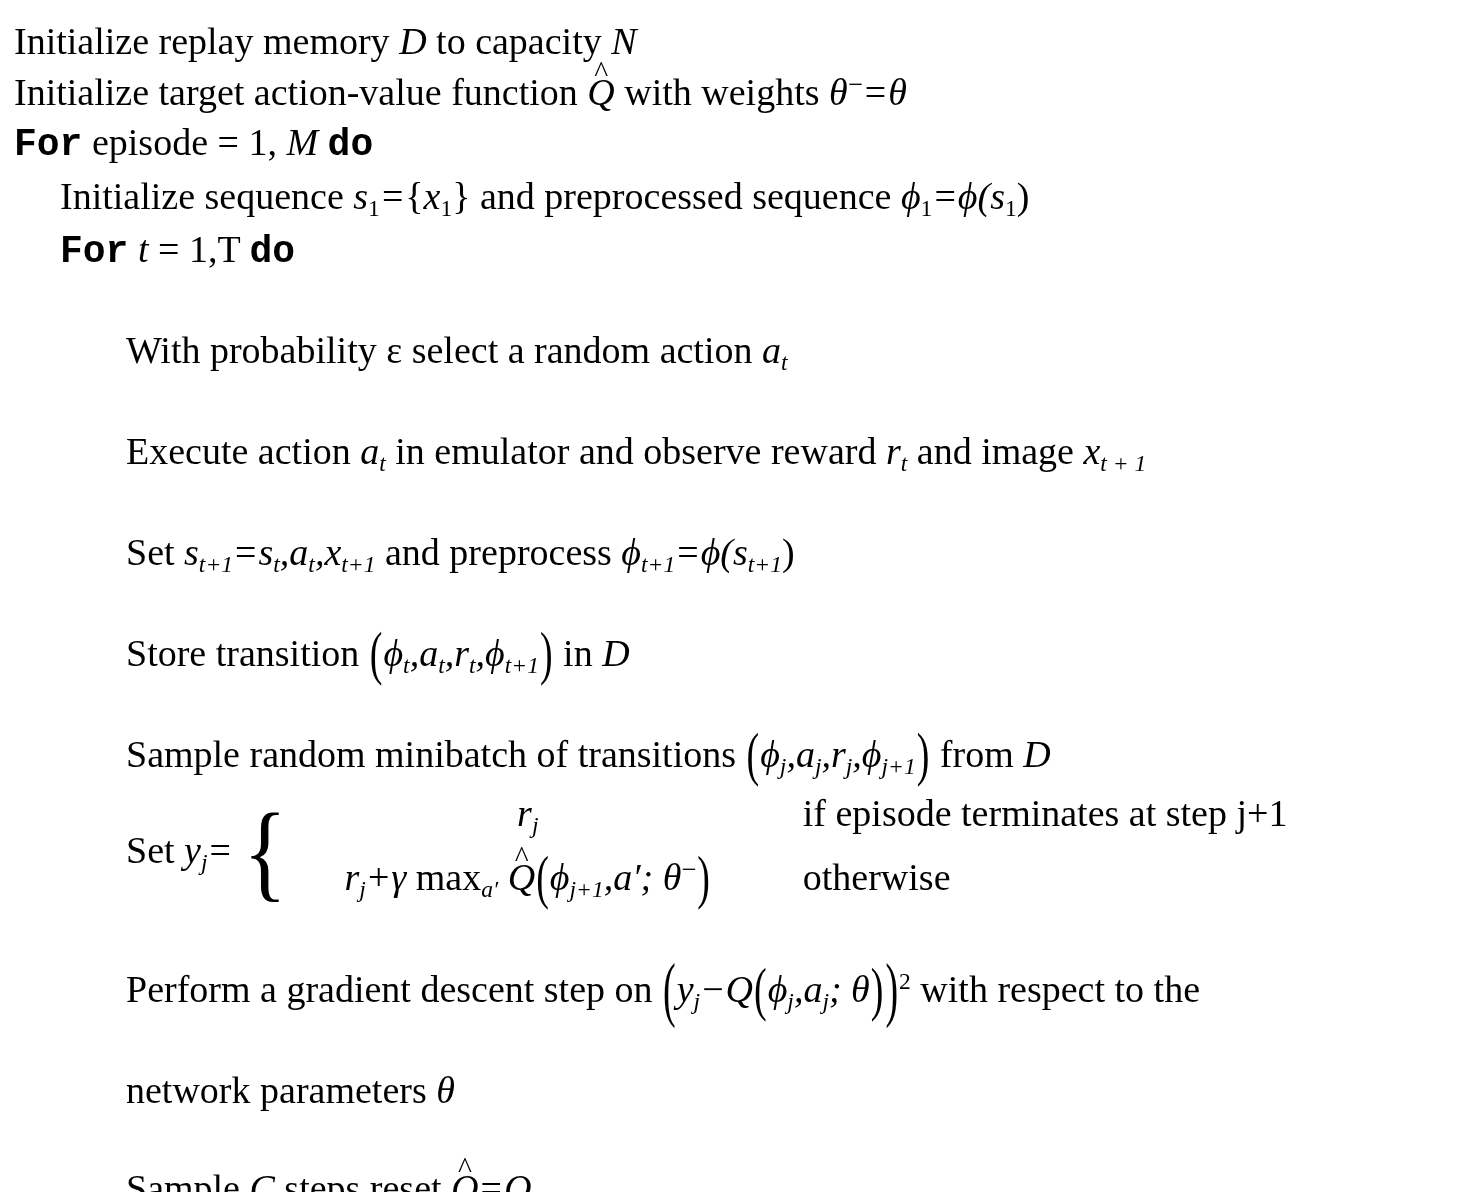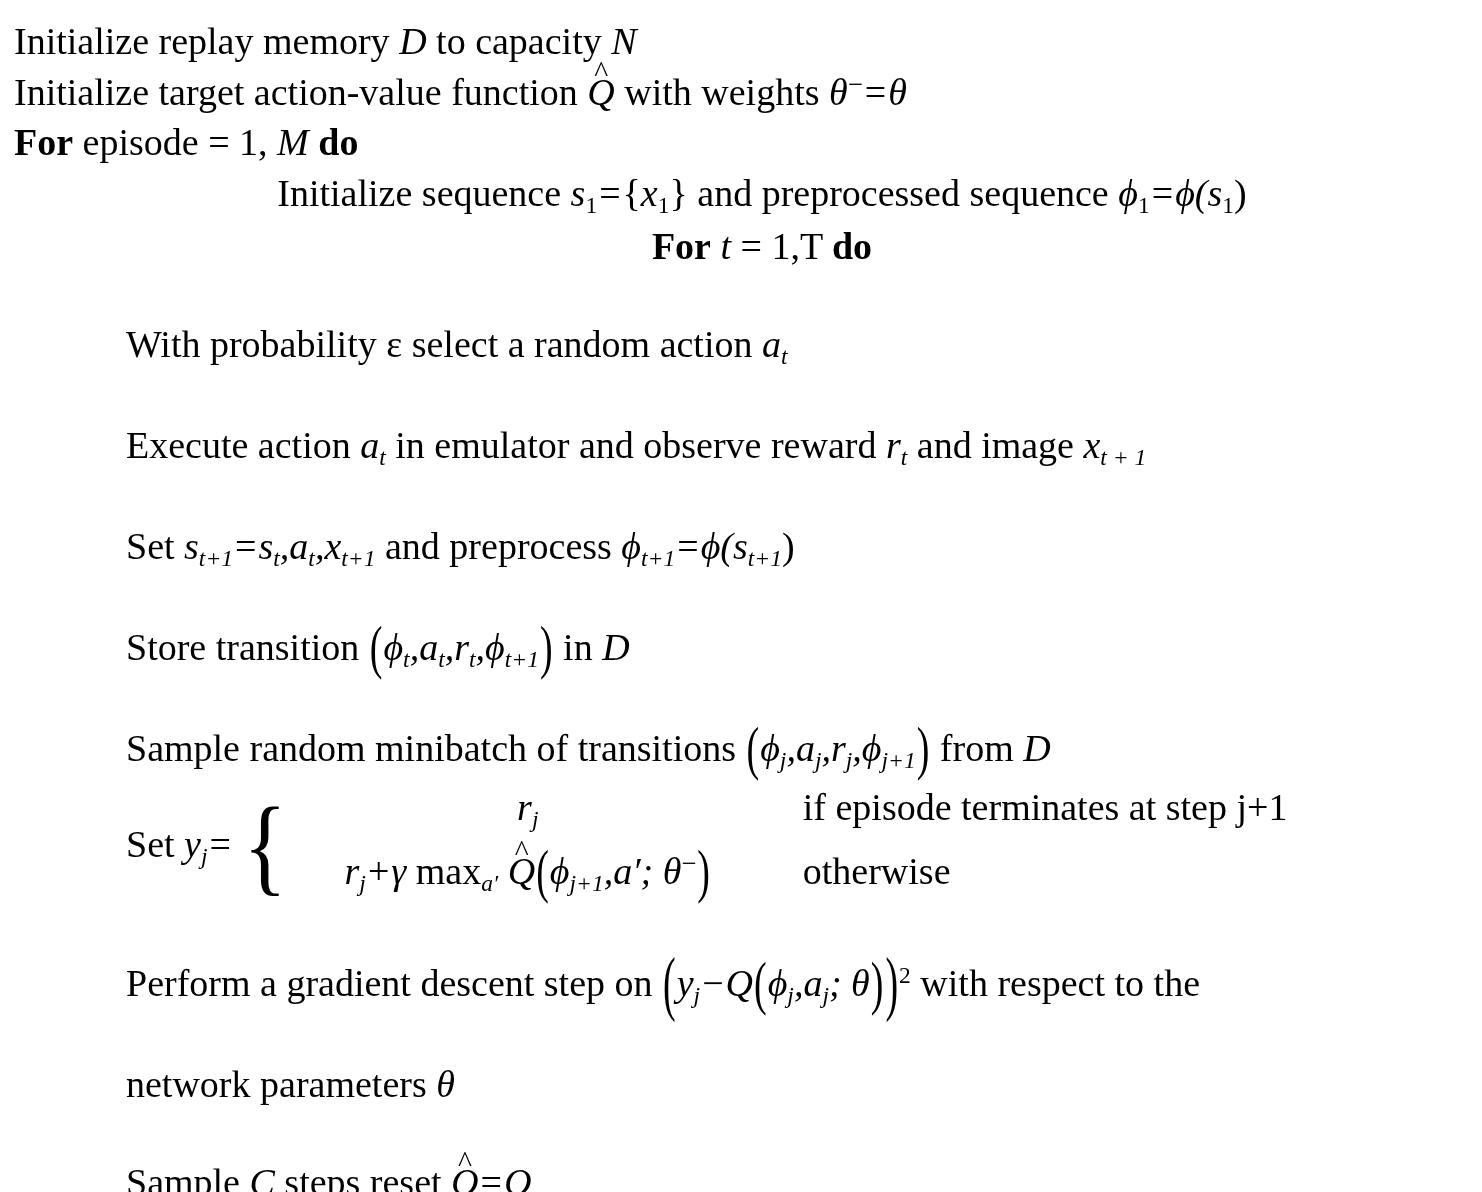--- a/index.html
+++ b/index.html
@@ -17,23 +17,23 @@
   .algorithm {
     box-sizing: border-box;
     width: 1482px;
     padding: 14px 18px 0 14px;
     font-size: 38px;
     line-height: 1.33;
   }
   .line {
     white-space: nowrap;
   }
-  .bold { font-weight: bold; }
+  .bold { font-weight: bold; font-family: Liberation Mono, monospace; }
   .it { font-style: italic; }
-  .ind1 { padding-left: 46px; text-align: center; }
+  .ind1 { padding-left: 46px; }
   .ind2 { padding-left: 112px; margin-top: 48px; }
   .ind3 { padding-left: 58px; }
 
   
   .sub {
     font-size: 0.62em;
     vertical-align: -0.28em;
     font-style: italic;
   }
   .subup {

